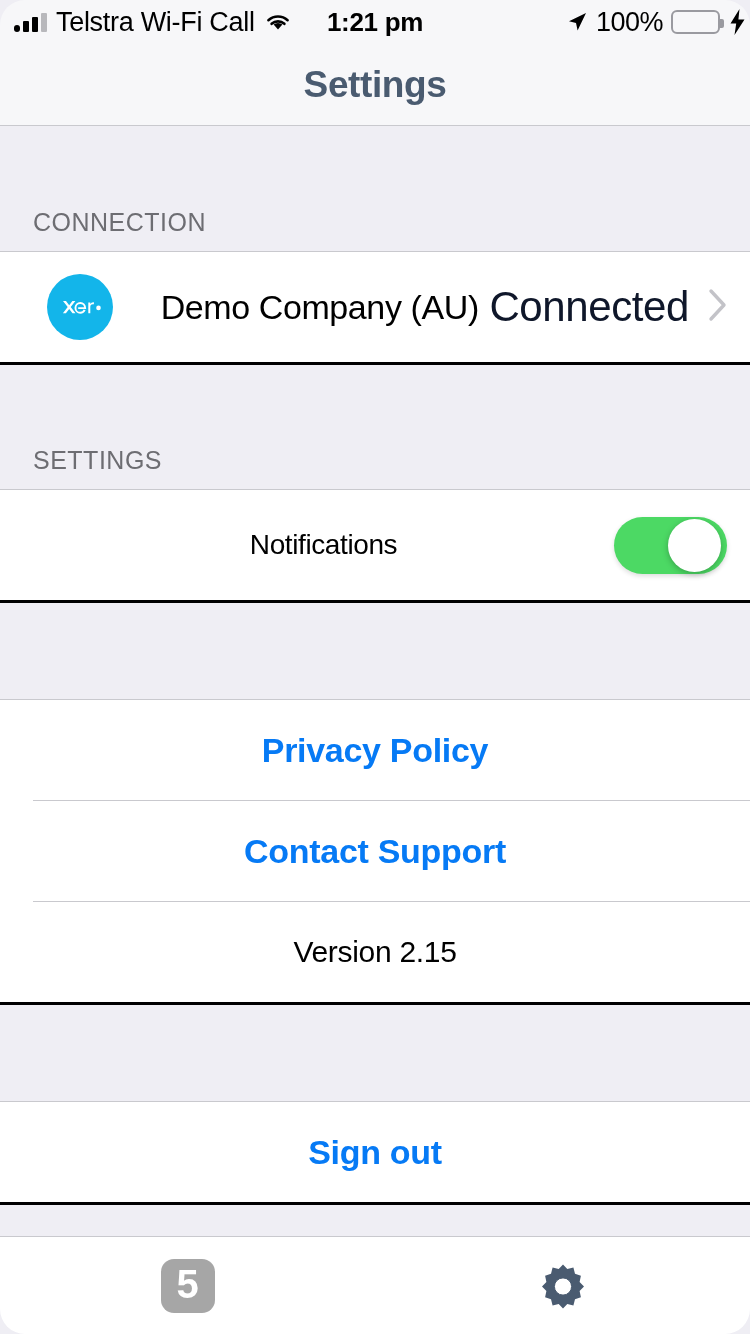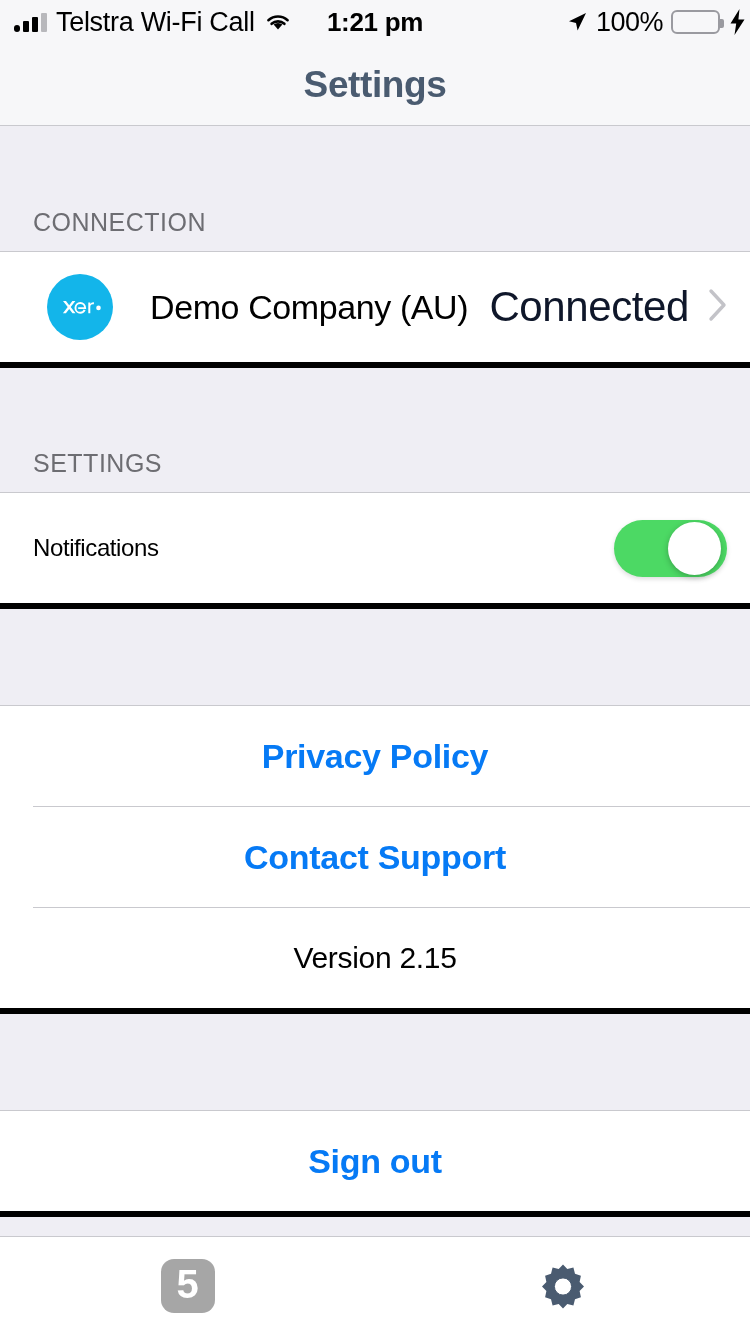--- a/index.html
+++ b/index.html
@@ -2,21 +2,21 @@
 <html><head>
 <meta charset="utf-8">
 <style>
   * { margin:0; padding:0; box-sizing:border-box; }
   html, body {
     width:750px; height:1334px;
     font-family:"Liberation Sans", sans-serif;
     background:#EFEEF4;
     -webkit-font-smoothing:antialiased;
   }
-  .phone { position:relative; width:750px; height:1334px; overflow:hidden; background:#EFEEF4; }
+  .phone { position:relative; width:750px; height:1334px; overflow:hidden; background:#EFEEF4;border-radius:25px; }
 
   
   .status-bar {
     position:absolute; top:0; left:0; width:750px; height:44px;
     background:#F7F7F9;
     display:flex; align-items:center;
   }
   .sb-left { position:absolute; left:14px; display:flex; align-items:center; gap:9px; }
   .signal-bars { display:flex; align-items:flex-end; gap:3px; height:20px; }
   .signal-bars i { width:6px; border-radius:1px; background:#000; display:block; }
@@ -55,37 +55,37 @@
 
   
   .content { position:absolute; top:127px; left:0; width:750px; height:1103px; background:#EFEEF4; }
 
   .section-header {
     height:124px; display:flex; align-items:flex-end;
     padding:0 0 14px 33px;
     font-size:25px; color:#6D6D72; letter-spacing:0.5px;
   }
 
-  .white-block { background:#FFFFFF; border-top:1px solid #C9C9CE; border-bottom:6px solid #000000; }
+  .white-block { background:#FFFFFF; border-top:1px solid #C9C9CE; border-bottom:3px solid #000000;text-align:center; }
 
   
   .conn-row { height:110px; display:flex; align-items:center; padding:0 22px 0 47px; }
   .xero-logo {
     width:66px; height:66px; border-radius:50%;
     background:#13B5EA; flex:none;
     display:flex; align-items:center; justify-content:center;
   }
   .xero-logo svg { display:block; }
   .conn-name { flex:1; margin-left:37px; font-size:34px; color:#000; letter-spacing:-0.4px; }
   .conn-status { font-size:42px; color:#0f172a; letter-spacing:-0.4px; }
   .chevron { width:20px; height:34px; margin-left:19px; flex:none; }
 
   
   .notif-row { height:110px; display:flex; align-items:center; padding:0 23px 0 33px; }
-  .notif-label { flex:1; font-size:24px; color:#000; letter-spacing:-0.4px; }
+  .notif-label { flex:1; font-size:28px; color:#000; letter-spacing:-0.4px; }
   .toggle {
     position:relative; width:113px; height:57px; border-radius:29px;
     background:#4CD964; flex:none;
     box-shadow:0 2px 5px rgba(0,0,0,0.14);
   }
   .toggle .knob {
     position:absolute; top:2px; left:54px;
     width:53px; height:53px; border-radius:50%;
     background:#fff; box-shadow:0 2px 6px rgba(0,0,0,0.25);
   }

